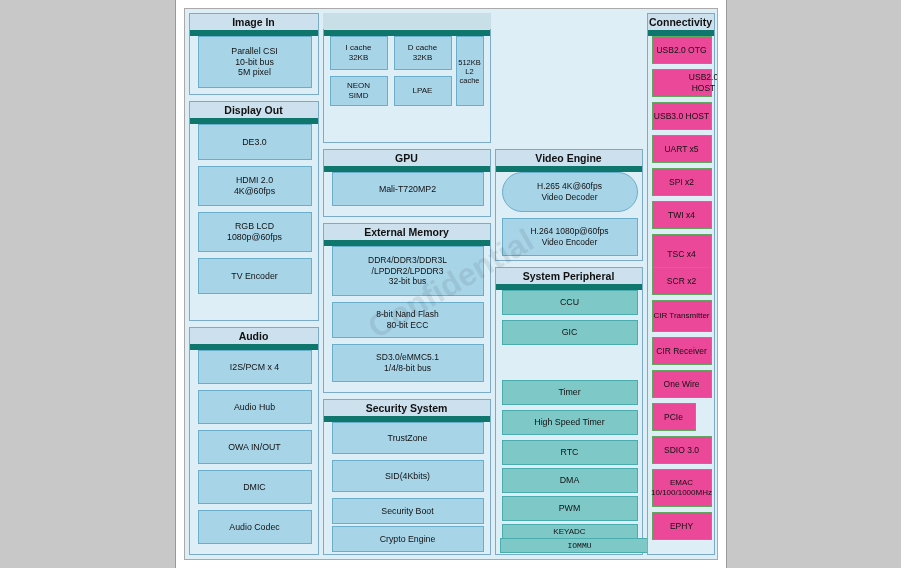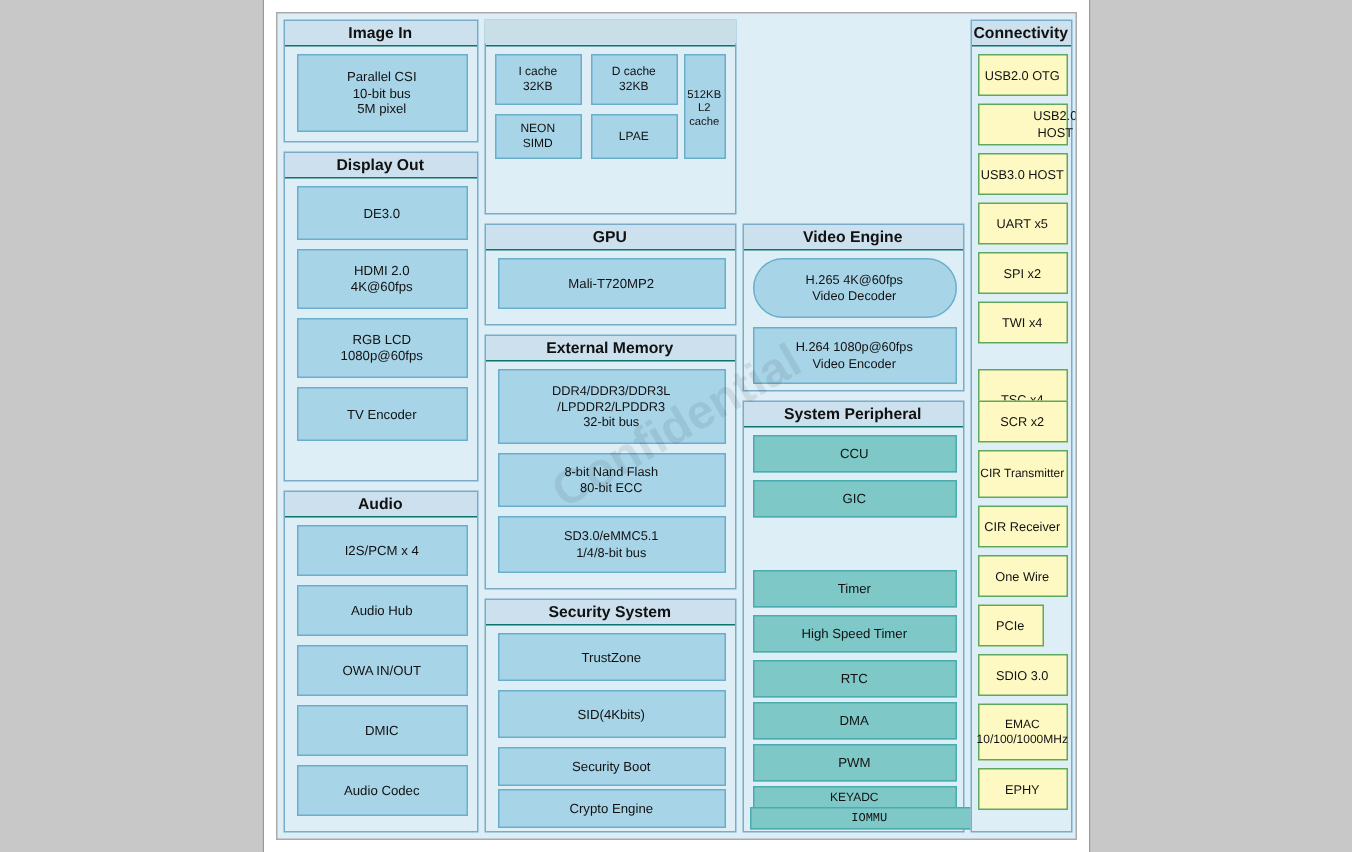--- a/index.html
+++ b/index.html
@@ -31,42 +31,42 @@
       overflow: hidden;
     }
     
     .sec {
       position: absolute;
       border: 1px solid #7aacca;
       background: #ddeef7;
     }
     .sec-title {
       background: #cce0ed;
-      border-bottom: 1px solid #0f766e;
+      border-bottom: 6px solid #0f766e;
       font-size: 10.5px;
       font-weight: bold;
       text-align: center;
       padding: 2px 0;
       color: #111;
     }
     .blk {
       position: absolute;
       background: #7bb8d4;
       border: 1px solid #5a9ab5;
       text-align: center;
       font-size: 8.8px;
       color: #111;
       display: flex;
       align-items: center;
       justify-content: center;
       line-height: 1.25;
     }
     .blk.lt { background: #a8d4e8; border-color: #6aaecb; }
     .blk.med { background: #7ec8c8; border-color: #4aacac; }
-    .blk.grn { background: #fef9c3; border-color: #5fa85f; }
+    .blk.grn { background: #ec4899; border-color: #5fa85f; }
     .blk.hdr { background: #c8dfe8; border-color: #7aacca; font-weight: bold; font-size: 10px; }
     .watermark {
       position: absolute;
       top: 50%;
       left: 50%;
       transform: translate(-50%, -50%) rotate(-30deg);
       font-size: 32px;
       color: rgba(0,0,0,0.08);
       font-weight: bold;
       pointer-events: none;
@@ -154,21 +154,21 @@
     </div>
 
     <div class="sec" style="left:462px;top:4px;width:68px;height:542px;">
       <div class="sec-title">Connectivity</div>
       <div class="blk grn" style="left:4px;top:22px;width:60px;height:28px;font-size:8.5px;">USB2.0 OTG</div>
       <div class="blk grn" style="left:4px;top:55px;width:60px;height:28px;font-size:8.5px;padding-left:44px;">USB2.0 HOST</div>
       <div class="blk grn" style="left:4px;top:88px;width:60px;height:28px;font-size:8.5px;">USB3.0 HOST</div>
       <div class="blk grn" style="left:4px;top:121px;width:60px;height:28px;font-size:8.5px;">UART x5</div>
       <div class="blk grn" style="left:4px;top:154px;width:60px;height:28px;font-size:8.5px;">SPI x2</div>
       <div class="blk grn" style="left:4px;top:187px;width:60px;height:28px;font-size:8.5px;">TWI x4</div>
-      <div class="blk grn" style="left:4px;top:232px;width:60px;height:40px;font-size:8.5px;">TSC x4</div>
+      <div class="blk grn" style="left:4px;top:220px;width:60px;height:40px;font-size:8.5px;">TSC x4</div>
       <div class="blk grn" style="left:4px;top:253px;width:60px;height:28px;font-size:8.5px;">SCR x2</div>
       <div class="blk grn" style="left:4px;top:286px;width:60px;height:32px;font-size:8px;">CIR Transmitter</div>
       <div class="blk grn" style="left:4px;top:323px;width:60px;height:28px;font-size:8.5px;">CIR Receiver</div>
       <div class="blk grn" style="left:4px;top:356px;width:60px;height:28px;font-size:8.5px;">One Wire</div>
       <div class="blk grn" style="left:4px;top:389px;width:44px;height:28px;font-size:8.5px;">PCIe</div>
       <div class="blk grn" style="left:4px;top:422px;width:60px;height:28px;font-size:8.5px;">SDIO 3.0</div>
       <div class="blk grn" style="left:4px;top:455px;width:60px;height:38px;font-size:8px;">EMAC<br>10/100/1000MHz</div>
       <div class="blk grn" style="left:4px;top:498px;width:60px;height:28px;font-size:8.5px;">EPHY</div>
     </div>
 

